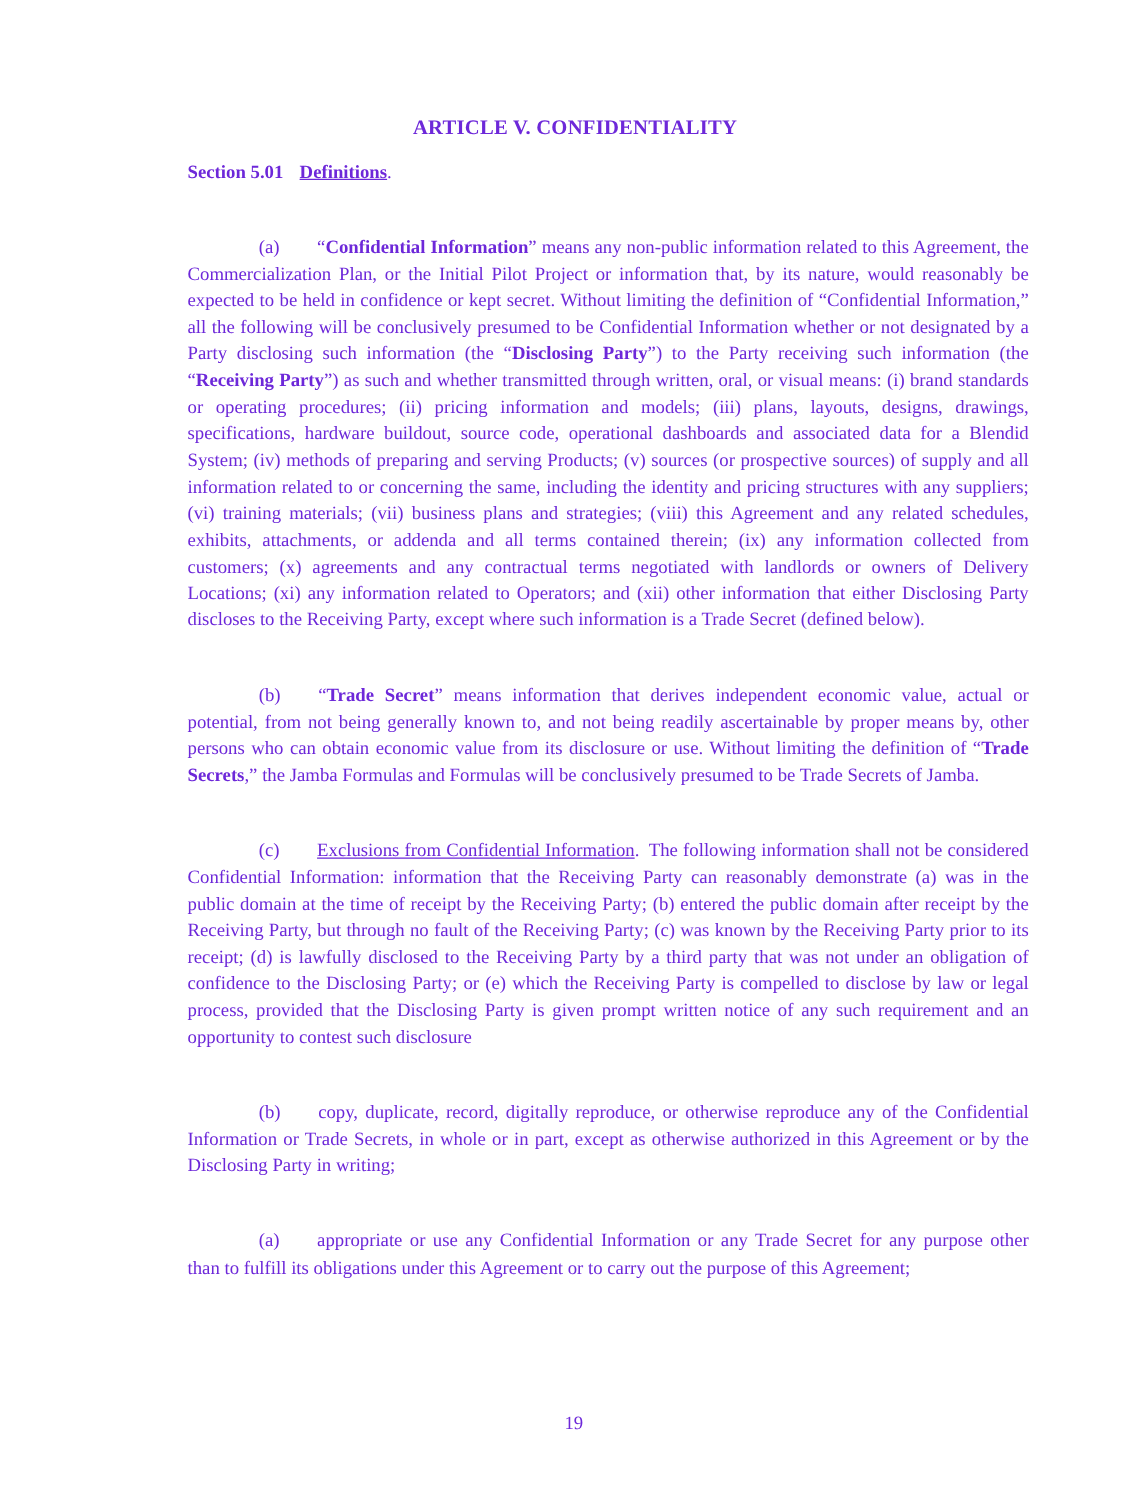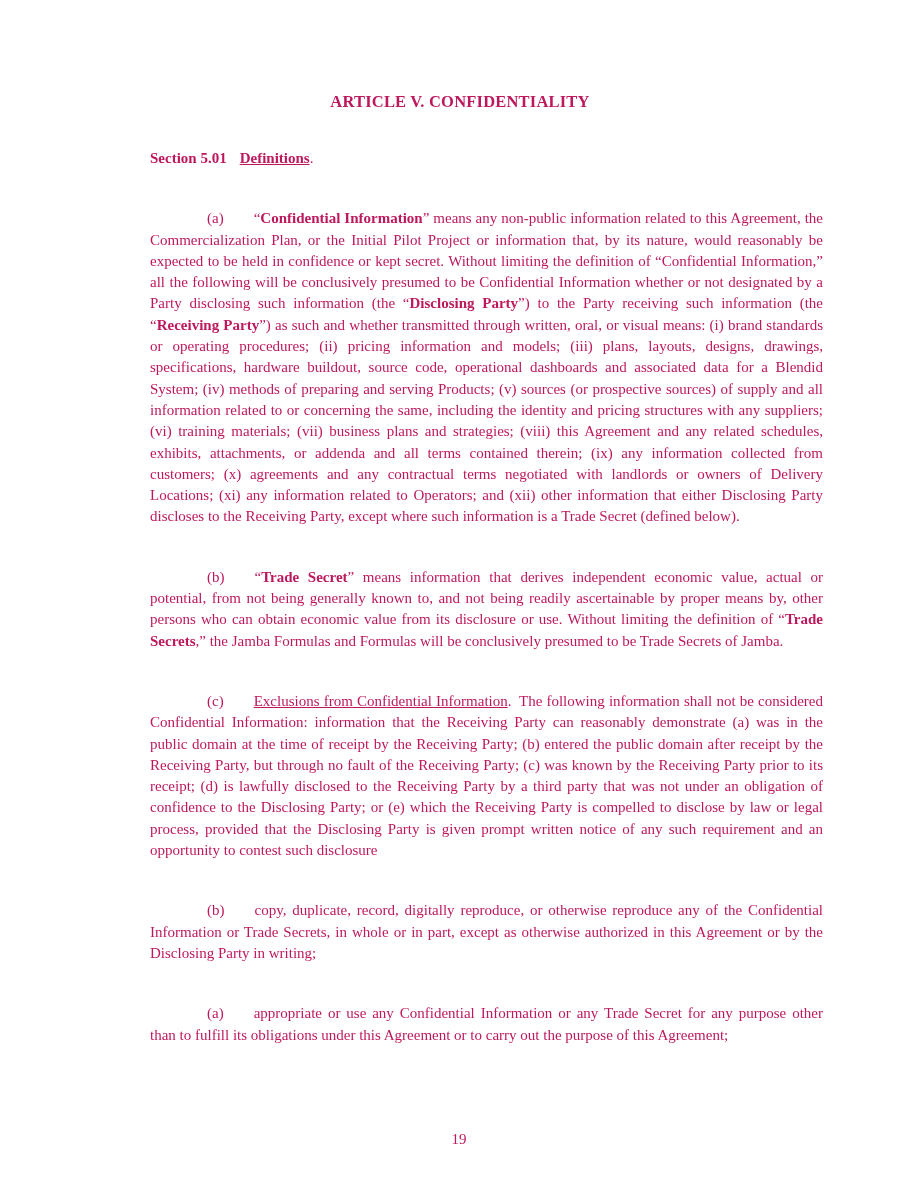--- a/index.html
+++ b/index.html
@@ -3,21 +3,21 @@
 <meta charset="utf-8">
 <style>
   html, body { margin: 0; padding: 0; background: #fff; }
   .page {
     position: relative;
     width: 918px;
     height: 1188px;
     background: #fff;
     overflow: hidden;
     font-family: "Liberation Serif", "DejaVu Serif", serif;
-    color: #be185d;
+    color: #6d28d9;
     border-radius: 11px;
   }
   .content {
     position: absolute;
     left: 97px;
     right: 95px;
     top: 91px;
   }
   .doc-title {
     text-align: center;
@@ -26,21 +26,21 @@
     line-height: 21px;
     letter-spacing: 0.2px;
   }
   .para {
     font-size: 15px;
     line-height: 21.3px;
     text-align: justify;
     margin: 0;
   }
   .para.section {
-    margin-top: 36px;
+    margin-top: 16px;
     text-indent: 53px;
   }
   .para.body {
     margin-top: 39px;
     margin-left: 53px;
     text-indent: 57px;
   }
   .b { font-weight: bold; }
   .u { text-decoration: underline; }
   .gap { display: inline-block; }

